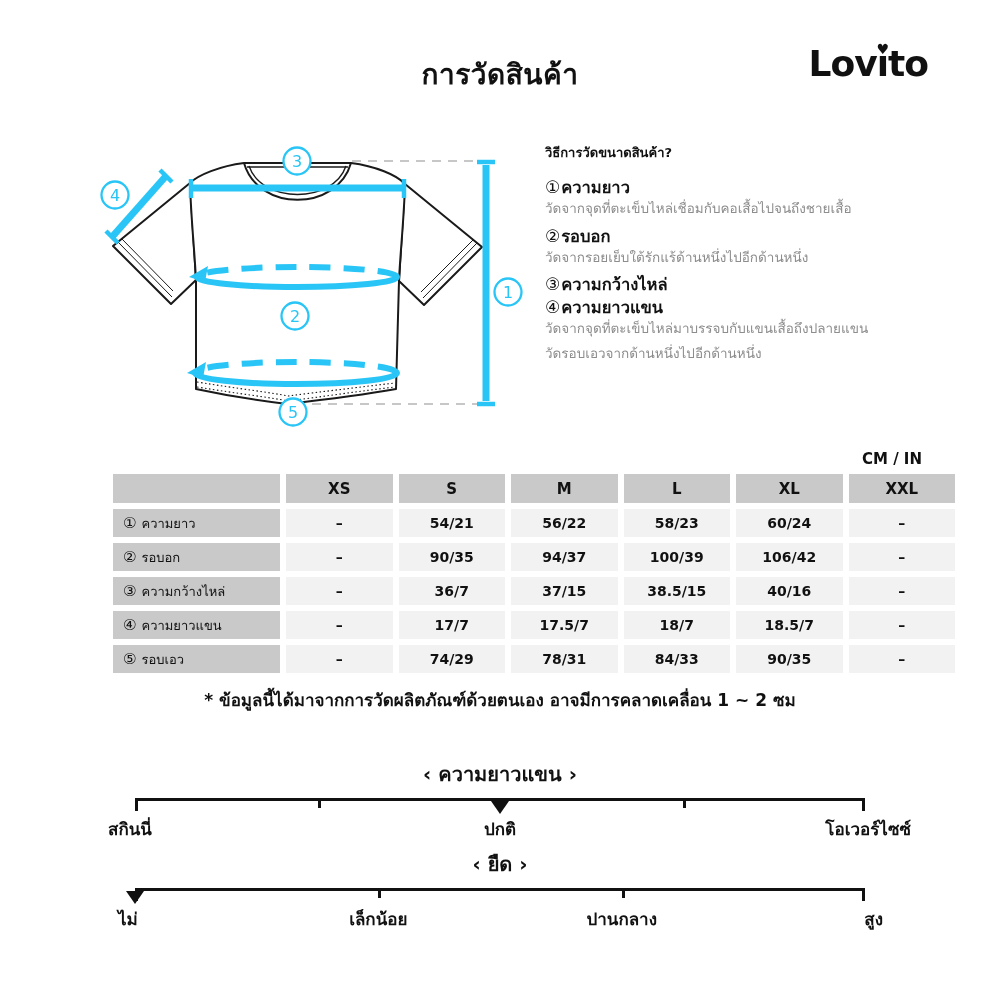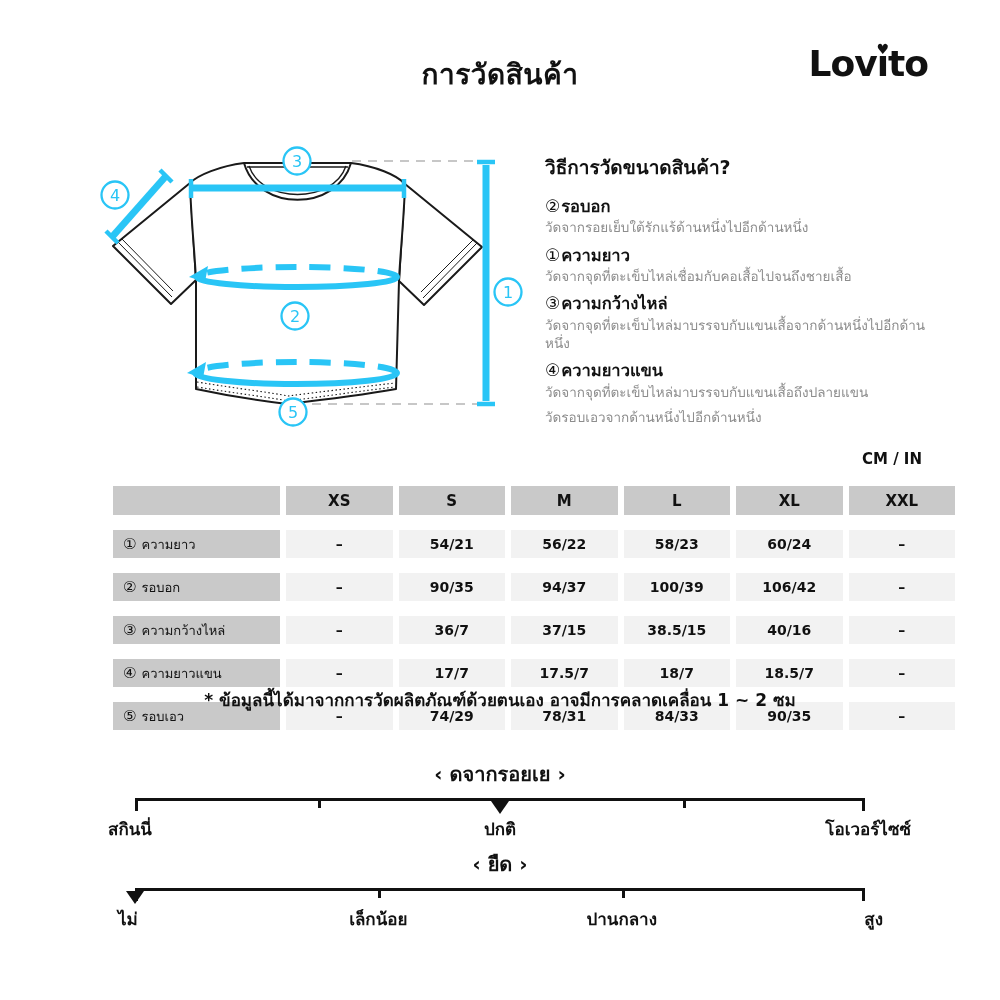--- a/index.html
+++ b/index.html
@@ -13,29 +13,29 @@
     font-size:28px;font-weight:700;letter-spacing:.5px;}
   .brand{position:absolute;right:72px;top:46px;font-size:36px;font-weight:700;
     letter-spacing:-1px;line-height:1;}
   .logo-i{position:relative;display:inline-block;}
   .logo-heart{position:absolute;left:50%;top:-4px;transform:translateX(-50%);
     font-size:14px;line-height:1;}
   
   .diagram{position:absolute;left:55px;top:125px;}
   
   .instructions{position:absolute;left:545px;top:140px;width:400px;}
-  .instructions h2{margin:12px 0 13px 0;font-size:19px;font-weight:700;}
+  .instructions h2{margin:2px 0 13px 0;font-size:13px;font-weight:700;}
   .mi-title{font-size:16.5px;font-weight:700;line-height:1.3;}
   .mi-num{font-size:17px;font-weight:400;margin-right:1px;}
   .mi-desc{font-size:13.5px;color:#8d8d8d;margin:1px 0 7px 0;line-height:1.35;}
   
   .unit-label{position:absolute;right:78px;top:450px;font-size:15px;font-weight:700;}
-  .size-table{position:absolute;left:80px;top:486px;width:842px;display:grid;
+  .size-table{position:absolute;left:80px;top:474px;width:842px;display:grid;
     grid-template-columns:167px repeat(6,1fr);grid-template-rows:29px repeat(5,28px);
-    gap:15px 6px;padding-left:33px;}
+    gap:6px 6px;padding-left:33px;}
   .cell{display:flex;align-items:center;justify-content:center;}
   .cell.hdr{background:#c9c9c9;font-size:15px;font-weight:700;}
   .cell.lbl{background:#c9c9c9;justify-content:flex-start;padding-left:10px;
     font-size:13px;font-weight:400;}
   .cell.lbl .num{font-size:15px;margin-right:5px;}
   .cell.val{background:#f2f2f2;font-size:14px;font-weight:700;}
   
   .footnote{position:absolute;left:0;top:686px;width:100%;text-align:center;
     font-size:17px;font-weight:700;}
   
@@ -141,30 +141,29 @@
       <circle cx="293" cy="412" r="13.5" fill="#ffffff" stroke="#29c5f6" stroke-width="2.3"></circle>
       <text x="293" y="418" fill="#29c5f6">5</text>
     </g>
   </g>
 </svg>
 
 <div class="instructions">
   <h2>วิธีการวัดขนาดสินค้า?</h2>
 
   <div>
+    <div class="mi-title"><span class="mi-num">①</span><span>ความยาว</span></div>
+    <div class="mi-desc">วัดจากจุดที่ตะเข็บไหล่เชื่อมกับคอเสื้อไปจนถึงชายเสื้อ</div>
+  </div>
+  <div>
     <div class="mi-title"><span class="mi-num">②</span><span>รอบอก</span></div>
     <div class="mi-desc">วัดจากรอยเย็บใต้รักแร้ด้านหนึ่งไปอีกด้านหนึ่ง</div>
   </div>
   <div>
-    <div class="mi-title"><span class="mi-num">①</span><span>ความยาว</span></div>
-    <div class="mi-desc">วัดจากจุดที่ตะเข็บไหล่เชื่อมกับคอเสื้อไปจนถึงชายเสื้อ</div>
-  </div>
-  <div>
     <div class="mi-title"><span class="mi-num">③</span><span>ความกว้างไหล่</span></div>
-    <div class="mi-desc">วัดจากจุดที่ตะเข็บไหล่มาบรรจบกับแขนเสื้อจากด้านหนึ่งไปอีกด้านหนึ่ง</div>
   </div>
   <div>
     <div class="mi-title"><span class="mi-num">④</span><span>ความยาวแขน</span></div>
     <div class="mi-desc">วัดจากจุดที่ตะเข็บไหล่มาบรรจบกับแขนเสื้อถึงปลายแขน</div>
   </div>
   <div>
     <div class="mi-desc">วัดรอบเอวจากด้านหนึ่งไปอีกด้านหนึ่ง</div>
   </div>
 </div>
 
@@ -230,21 +229,21 @@
   <div class="cell val">–</div>
   <div class="cell val">74/29</div>
   <div class="cell val">78/31</div>
   <div class="cell val">84/33</div>
   <div class="cell val">90/35</div>
   <div class="cell val">–</div>
 </div>
 
 <div class="footnote">* ข้อมูลนี้ได้มาจากการวัดผลิตภัณฑ์ด้วยตนเอง อาจมีการคลาดเคลื่อน 1 ~ 2 ซม</div>
 
-<div class="scale-head sh1">‹ ดจากรอยเย ›</div>
+<div class="scale-head sh1">‹ ความยาวแขน ›</div>
 <div class="scale s1">
   <div class="track"></div>
   <div class="tick endL"></div>
   <div class="tick mid t25"></div>
   <div class="tick mid t75"></div>
   <div class="tick endR"></div>
   <div class="marker mk50"></div>
   <div class="slabel lab-left">สกินนี่</div>
   <div class="slabel lab-center">ปกติ</div>
   <div class="slabel lab-right">โอเวอร์ไซซ์</div>

